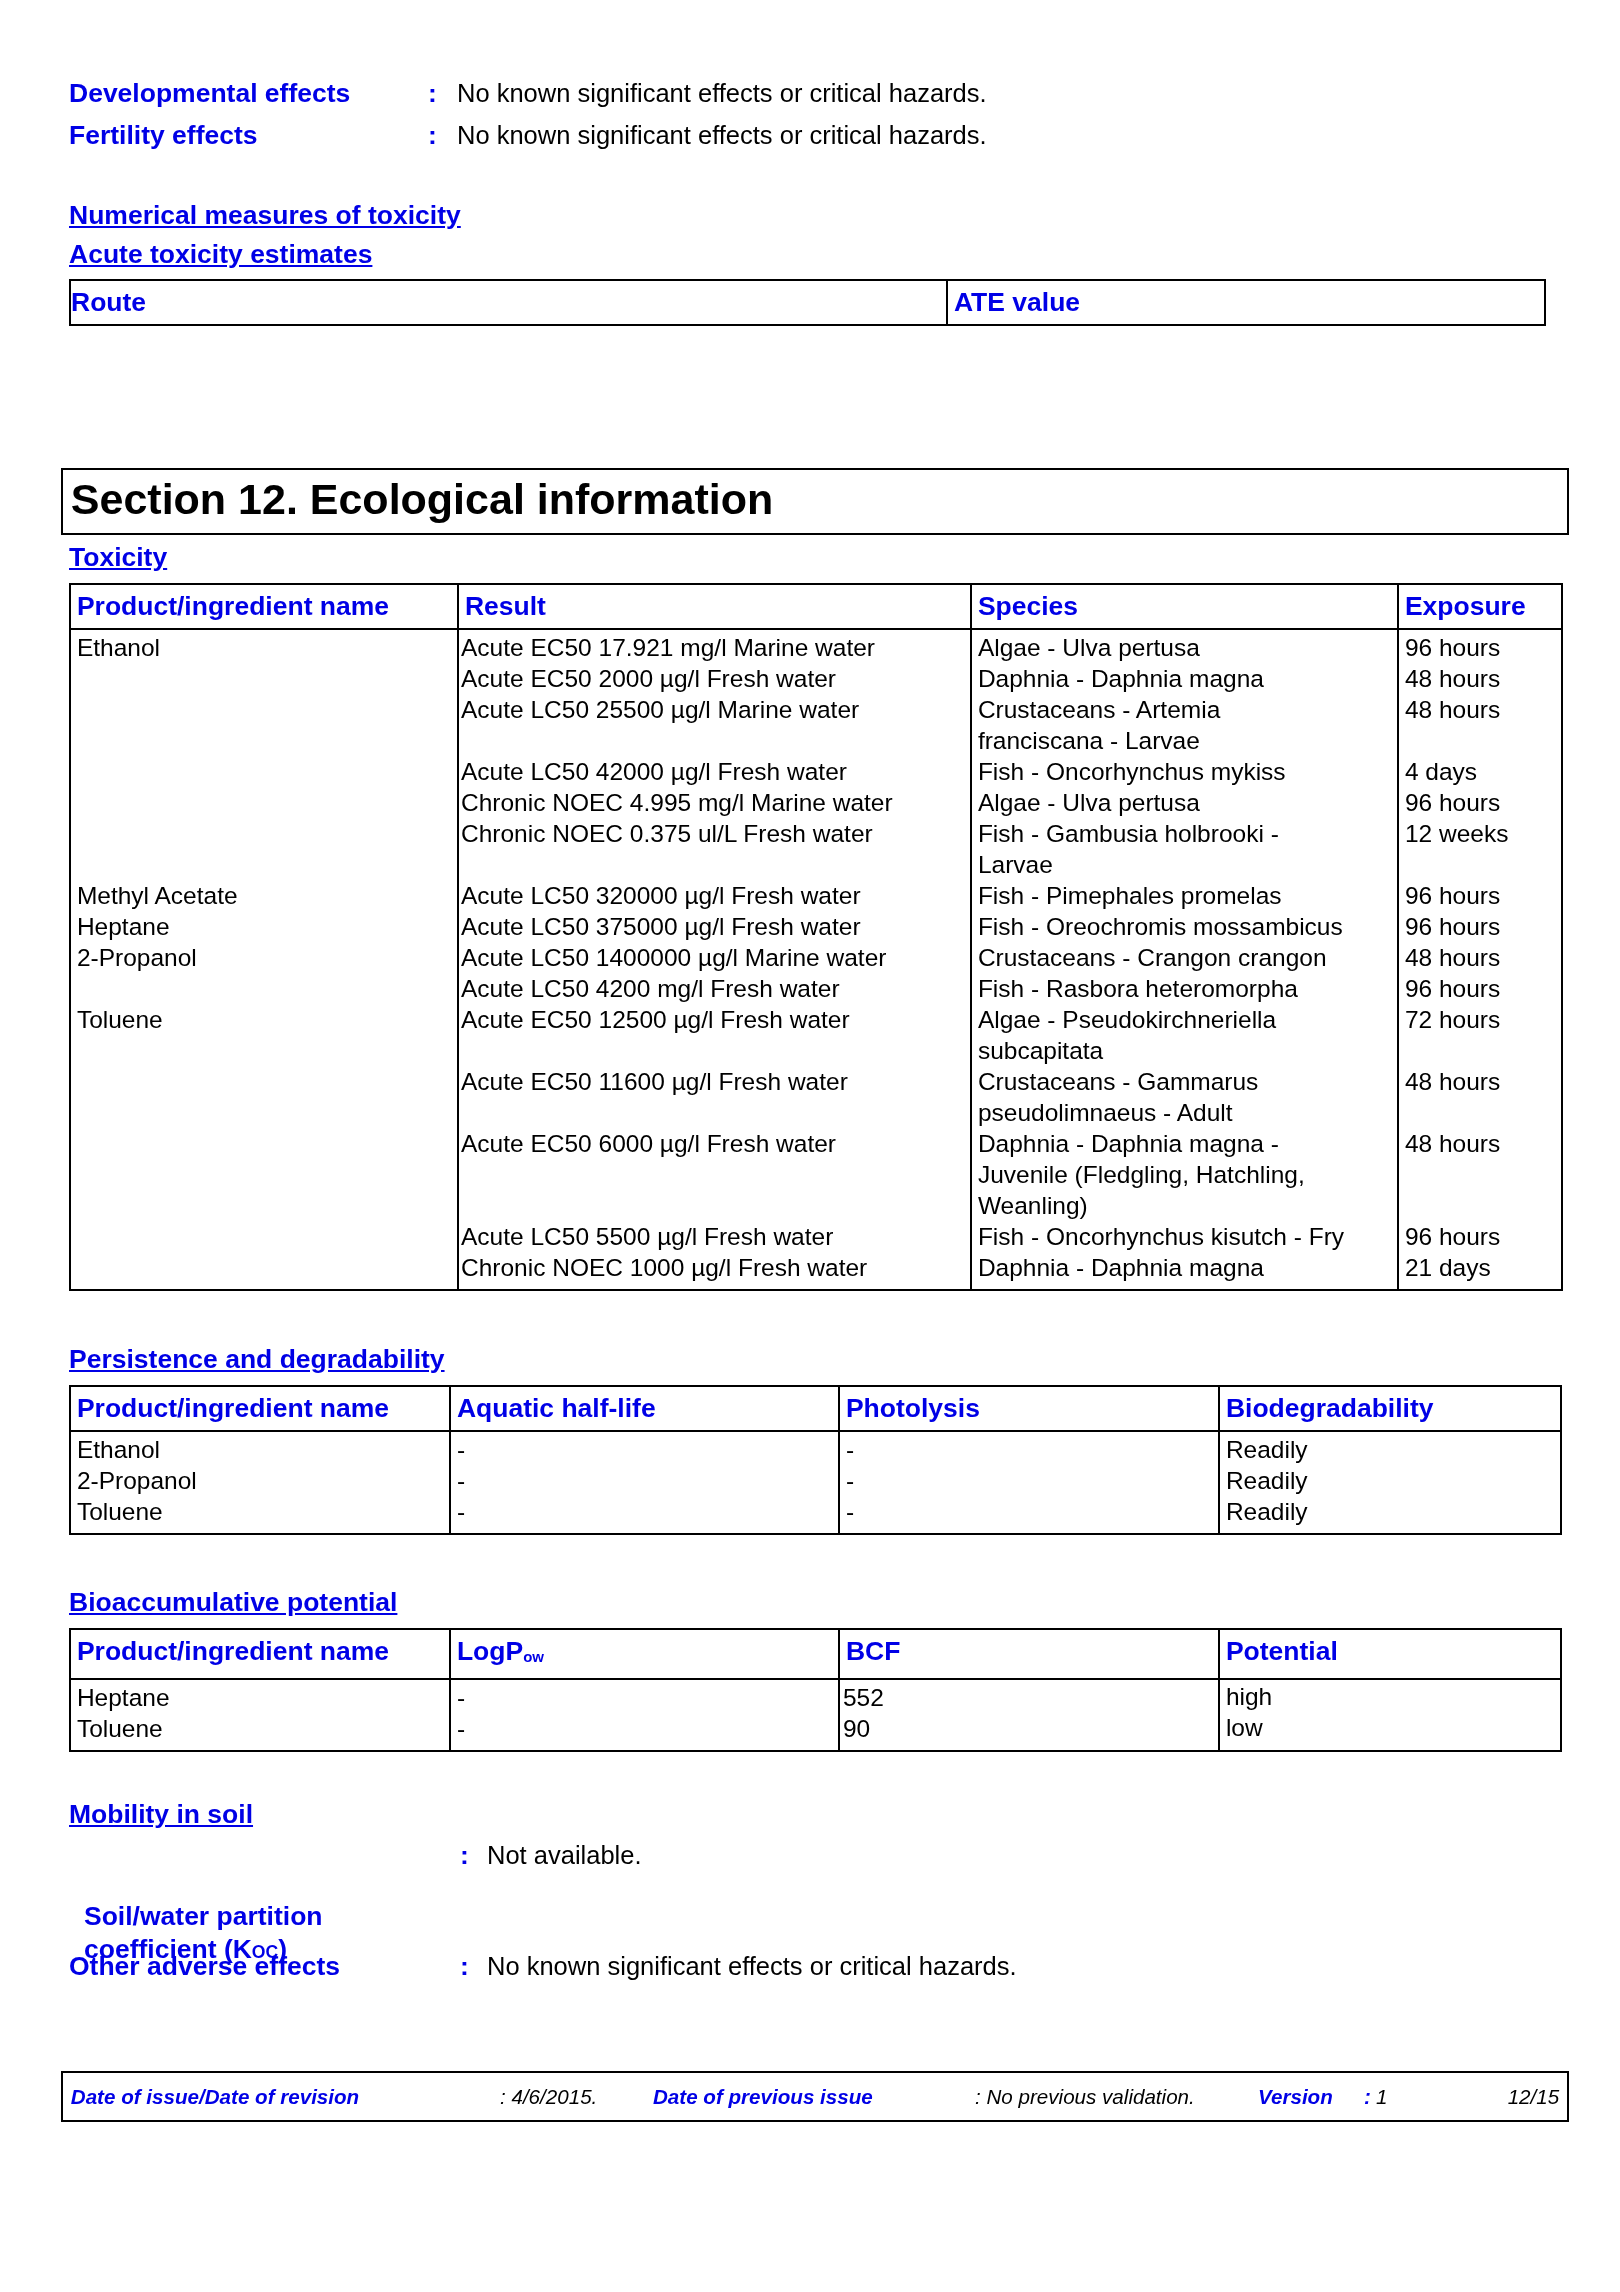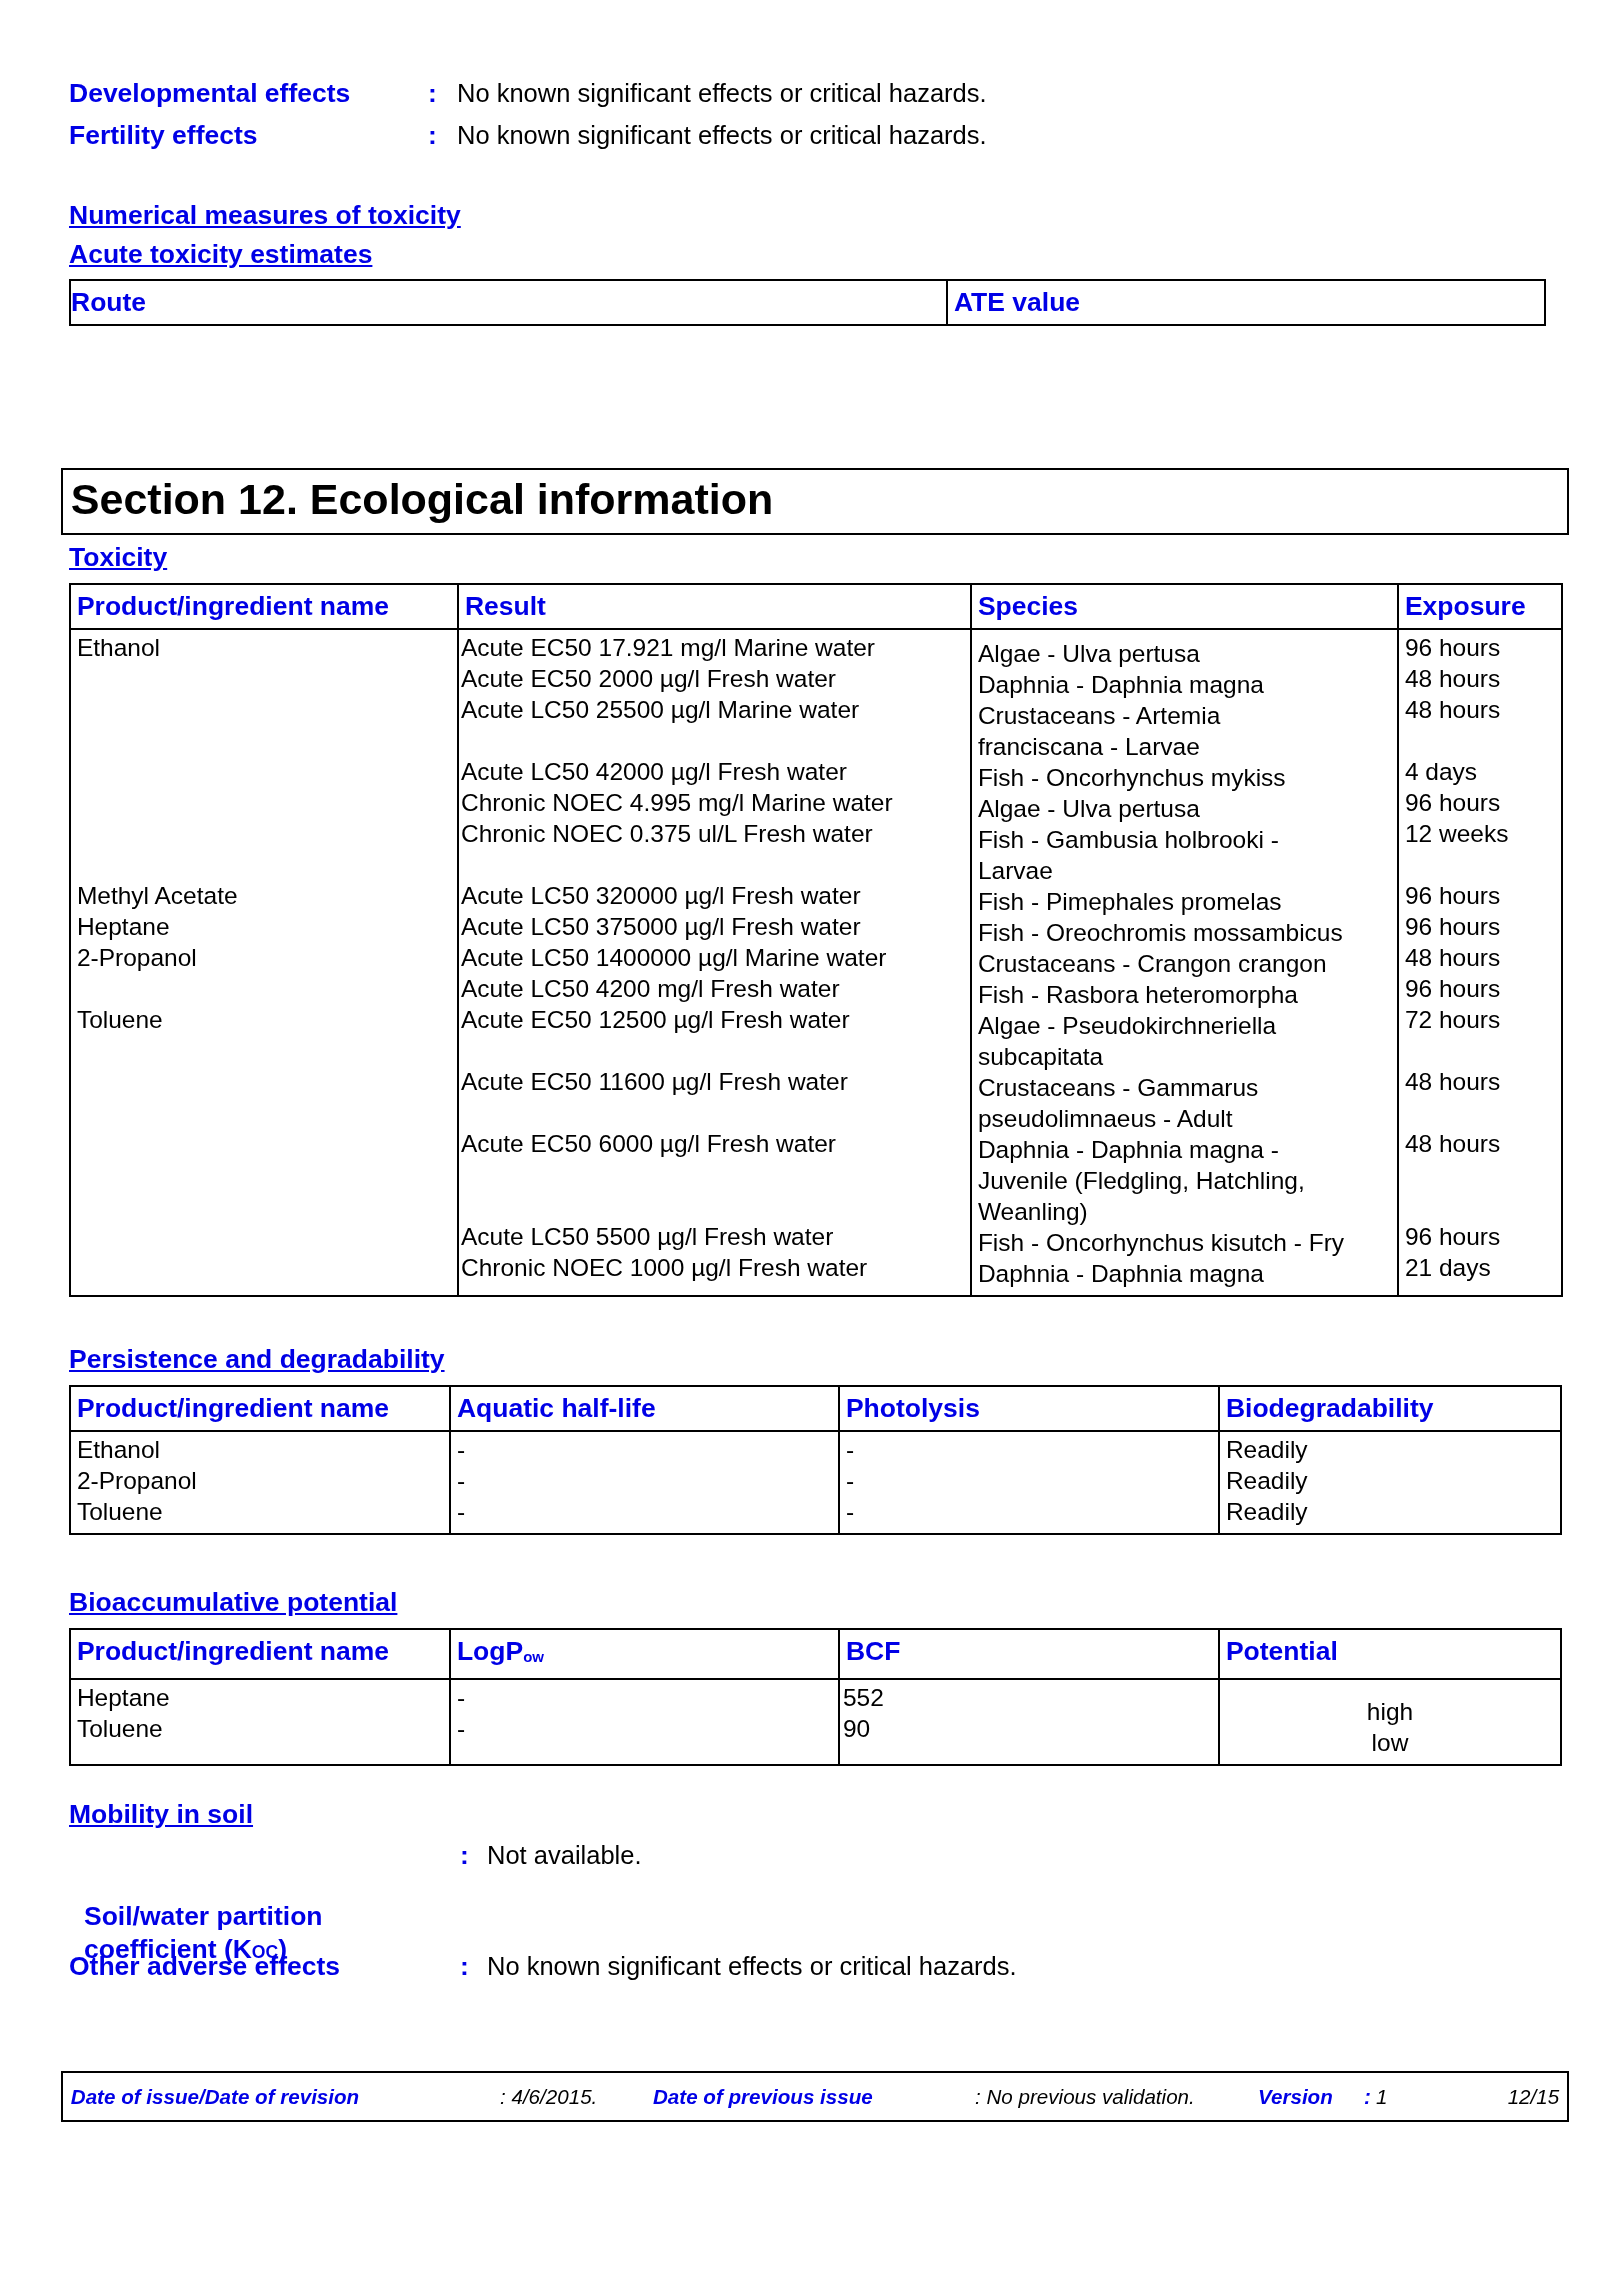--- a/index.html
+++ b/index.html
@@ -105,21 +105,21 @@
       <div>Acute EC50 12500 µg/l Fresh water</div>
       <div style="height:31px"></div>
       <div>Acute EC50 11600 µg/l Fresh water</div>
       <div style="height:31px"></div>
       <div>Acute EC50 6000 µg/l Fresh water</div>
       <div style="height:31px"></div>
           <div style="height:31px"></div>
       <div>Acute LC50 5500 µg/l Fresh water</div>
       <div>Chronic NOEC 1000 µg/l Fresh water</div>
     </td>
-    <td class="cell-lines" style="padding-top:8px;padding-bottom:5.9px;">
+    <td class="cell-lines" style="padding-top:2px;padding-bottom:5.9px;">
       <div>Algae - Ulva pertusa</div>
       <div>Daphnia - Daphnia magna</div>
       <div>Crustaceans - Artemia</div>
       <div>franciscana - Larvae</div>
       <div>Fish - Oncorhynchus mykiss</div>
       <div>Algae - Ulva pertusa</div>
       <div>Fish - Gambusia holbrooki -</div>
       <div>Larvae</div>
       <div>Fish - Pimephales promelas</div>
       <div>Fish - Oreochromis mossambicus</div>
@@ -225,21 +225,21 @@
       <div>Toluene</div>
     </td>
     <td style="padding-top:2px;padding-bottom:5.9px;">
       <div>-</div>
       <div>-</div>
     </td>
     <td style="padding-left:2.9px;padding-top:2px;padding-bottom:5.9px;">
       <div>552</div>
       <div>90</div>
     </td>
-    <td style="padding-top:16px;padding-bottom:5.9px;text-align:center;">
+    <td style="padding-top:1px;padding-bottom:5.9px;">
       <div>high</div>
       <div>low</div>
     </td>
   </tr>
 </tbody>
   </table>
 
 <div class="abs sub-h" style="left:69px;top:1799px;">Mobility in soil</div>
 <div class="abs lbl" style="left:84px;top:1900px;line-height:33px;">
   <div>Soil/water partition</div>

